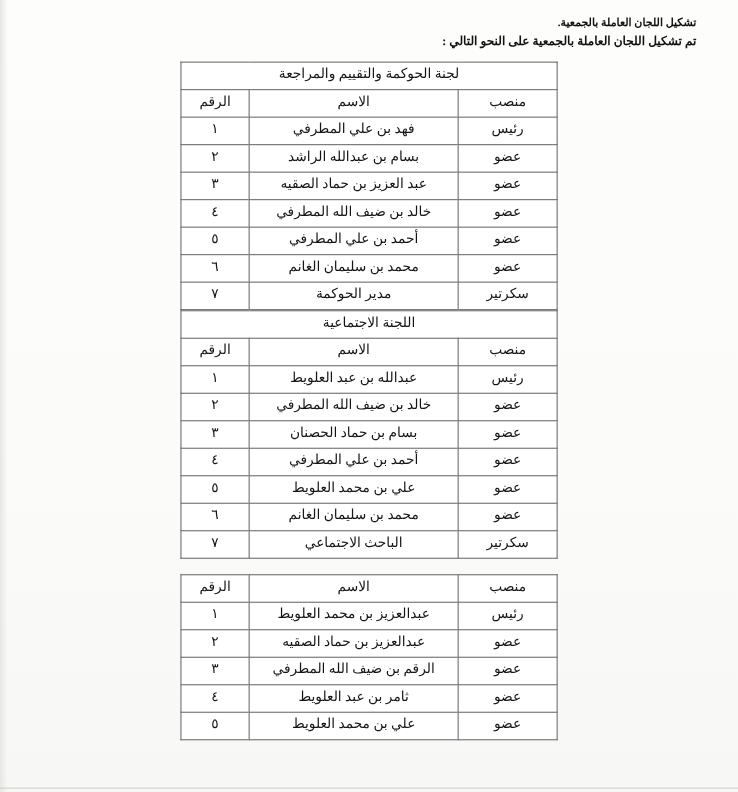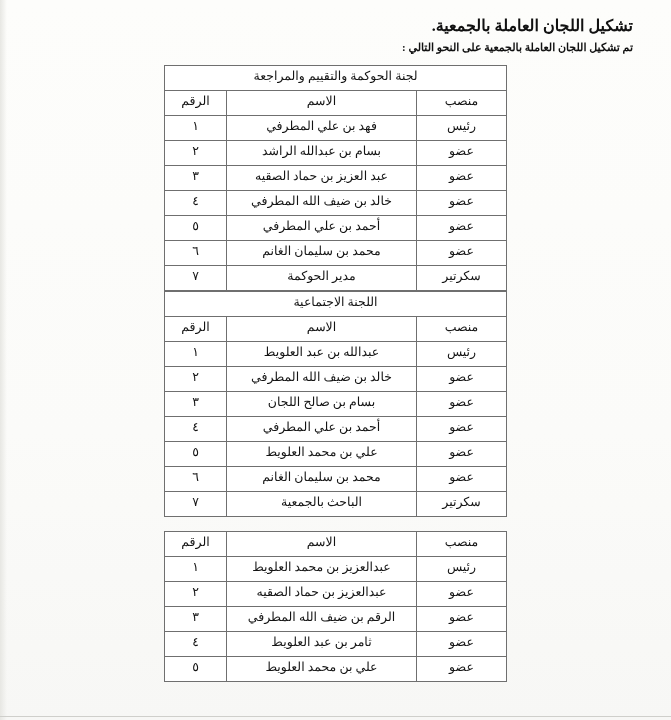--- a/index.html
+++ b/index.html
@@ -35,21 +35,21 @@
     position: relative;
     z-index: 2;
   }
   .heading-block {
     text-align: right;
     padding-right: 14px;
     margin-top: 4px;
   }
   .heading-line {
     font-weight: bold;
-    font-size: 16px;
+    font-size: 10px;
     line-height: 1.55;
     letter-spacing: 0;
     color: #111;
   }
   .heading-line.second {
     font-size: 11px;
   }
   table.cmt {
     border-collapse: collapse;
     width: 342px;
@@ -191,41 +191,41 @@
           <td class="name">عبدالله بن عبد العلويط</td>
           <td class="num">١</td>
         </tr>
         <tr>
           <td class="role">عضو</td>
           <td class="name">خالد بن ضيف الله المطرفي</td>
           <td class="num">٢</td>
         </tr>
         <tr>
           <td class="role">عضو</td>
-          <td class="name">بسام بن صالح اللجان</td>
+          <td class="name">بسام بن حماد الحصنان</td>
           <td class="num">٣</td>
         </tr>
         <tr>
           <td class="role">عضو</td>
           <td class="name">أحمد بن علي المطرفي</td>
           <td class="num">٤</td>
         </tr>
         <tr>
           <td class="role">عضو</td>
           <td class="name">علي بن محمد العلويط</td>
           <td class="num">٥</td>
         </tr>
         <tr>
           <td class="role">عضو</td>
           <td class="name">محمد بن سليمان الغانم</td>
           <td class="num">٦</td>
         </tr>
         <tr>
           <td class="role">سكرتير</td>
-          <td class="name">الباحث بالجمعية</td>
+          <td class="name">الباحث الاجتماعي</td>
           <td class="num">٧</td>
         </tr>
       </tbody>
     </table>
 
     <table class="cmt t3">
       <colgroup>
         <col class="c-role">
           <col class="c-name">
           <col class="c-num">

